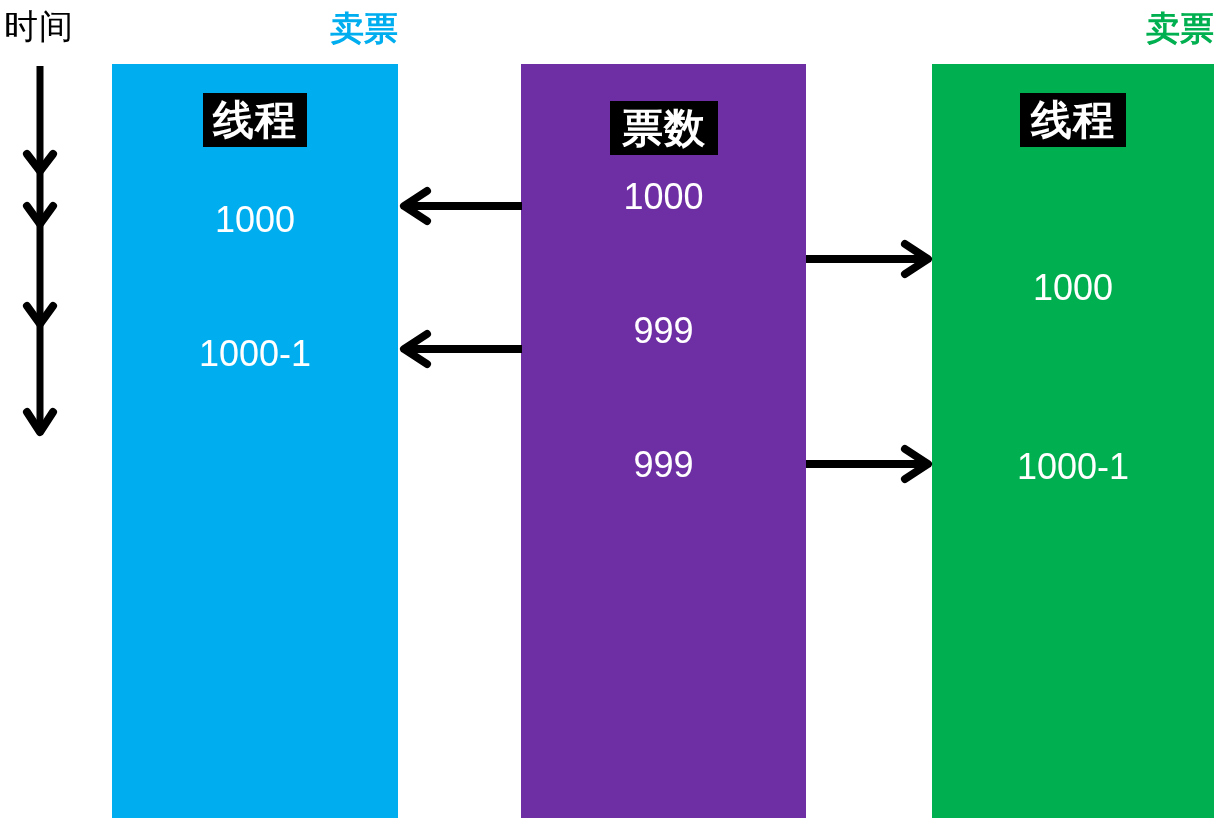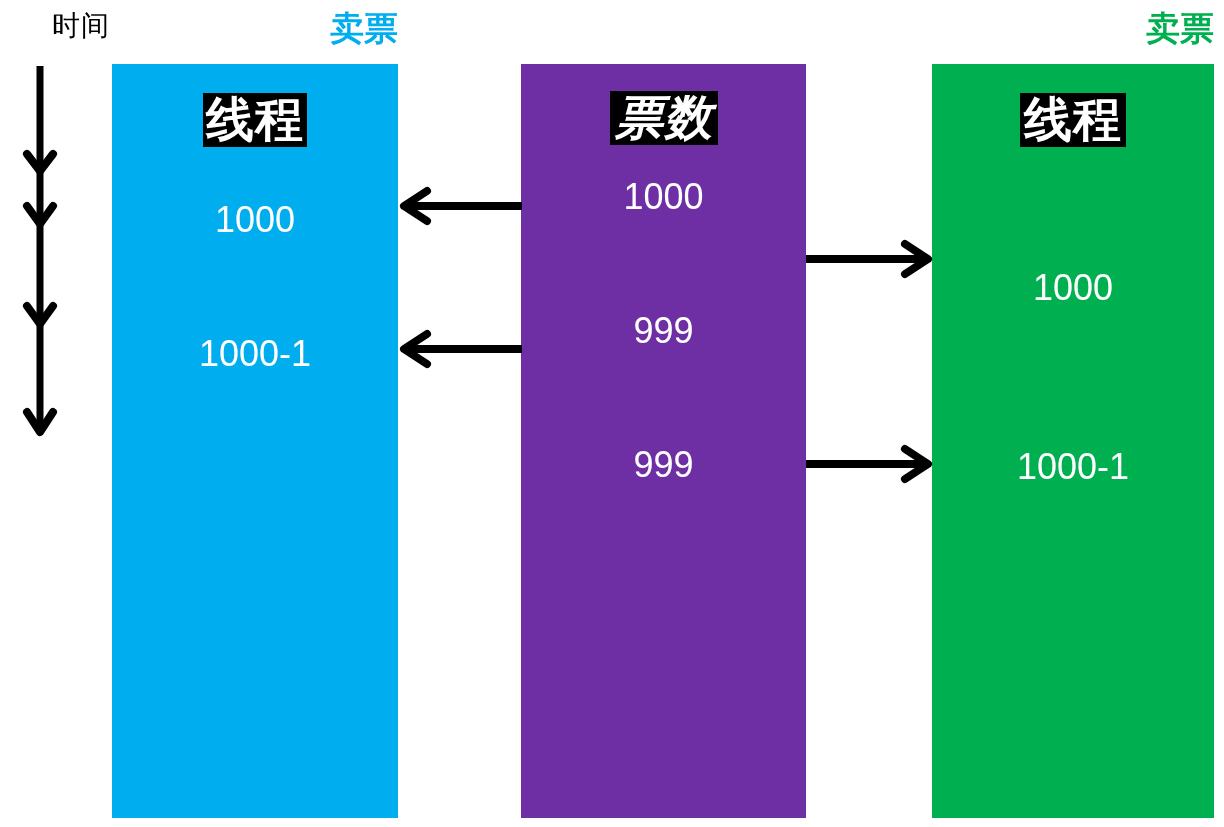--- a/index.html
+++ b/index.html
@@ -17,26 +17,25 @@
     height: 827px;
     background: #ffffff;
     overflow: hidden;
   }
 
   
   .time-label {
     position: absolute;
     left: 4px;
     top: 4px;
-    font-size: 28px;
+    font-size: 34px;
     line-height: 44px;
     color: #000000;
     letter-spacing: 1px;
     white-space: nowrap;
-    margin-left: 48px;
   }
   .time-axis {
     position: absolute;
     left: 16px;
     top: 64px;
     width: 48px;
     height: 375px;
   }
 
   
@@ -58,30 +57,30 @@
     text-align: right;
     white-space: nowrap;
   }
   .hdr-blue  { left: 112px; width: 286px; color: #00AEEF; }
   .hdr-green { left: 932px; width: 282px; color: #00B050; }
 
   .tag-box {
     position: absolute;
     background: #000000;
     color: #ffffff;
-    font-size: 48px;
+    font-size: 41px;
     font-weight: bold;
     line-height: 54px;
     height: 54px;
     text-align: center;
     white-space: nowrap;
     letter-spacing: 1px;
   }
   .tag-blue   { left: 91px;  top: 29px; width: 104px; }
-  .tag-purple { left: 89px;  top: 27px; width: 108px; font-style: italic; }
+  .tag-purple { left: 89px;  top: 37px; width: 108px; }
   .tag-green  { left: 88px;  top: 29px; width: 106px; }
 
   .cell {
     position: absolute;
     left: 0;
     width: 100%;
     text-align: center;
     color: #ffffff;
     font-size: 36px;
     line-height: 44px;

